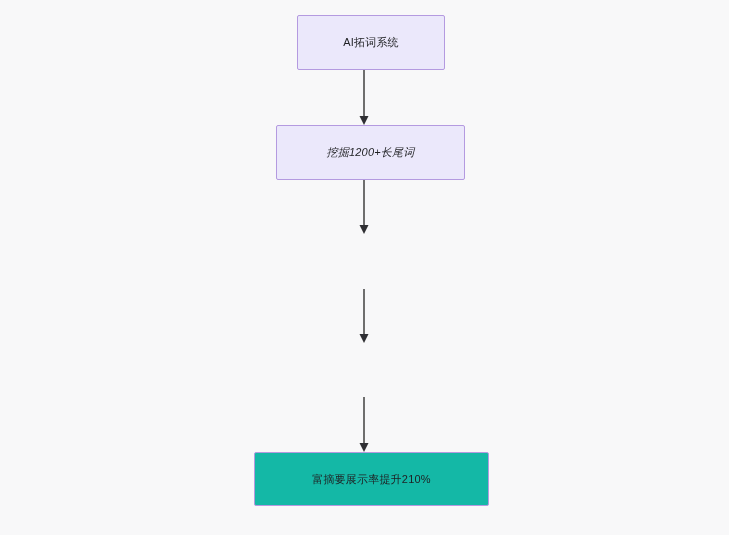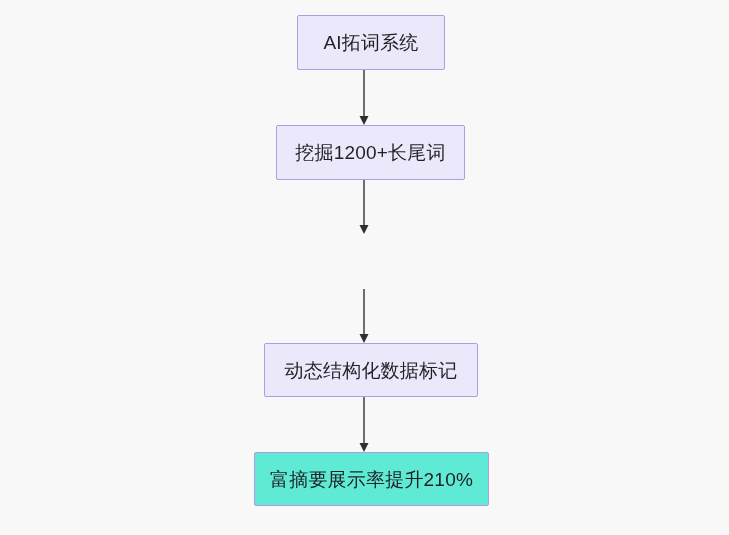--- a/index.html
+++ b/index.html
@@ -21,21 +21,21 @@
   .node {
     position: absolute;
     box-sizing: border-box;
     background: #ebe8fb;
     border: 1.4px solid #b49ae0;
     border-radius: 2px;
     display: flex;
     align-items: center;
     justify-content: center;
     color: #1f2023;
-    font-size: 19px;
+    font-size: 11px;
     line-height: 1;
     letter-spacing: 0.2px;
     white-space: nowrap;
     text-align: center;
   }
   .node-label {
     display: block;
     padding: 0 4px;
   }
   .connector {
@@ -49,30 +49,27 @@
 </style>
 </head>
 <body>
 
 <div id="flowchart">
 
   <div class="node" id="node-n1" style="left: 297px; top: 15px; width: 148px; height: 55px; background: rgb(235, 232, 251); border-color: rgb(180, 154, 224); color: rgb(31, 32, 35);">
     <span class="node-label">AI拓词系统</span>
   </div>
 
-  <div class="node" id="node-n2" style="left: 276px; top: 125px; width: 189px; height: 55px; background: rgb(235, 232, 251); border-color: rgb(180, 154, 224); color: rgb(31, 32, 35);">
+  <div class="node" id="node-n2" style="left: 276px; top: 125px; width: 189px; height: 55px; background: rgb(235, 232, 251); border-color: rgb(180, 154, 224); color: rgb(31, 32, 35); font-style: italic;">
     <span class="node-label">挖掘1200+长尾词</span>
   </div>
 
 
-  <div class="node" id="node-n4" style="left: 264px; top: 343px; width: 214px; height: 54px; background: rgb(235, 232, 251); border-color: rgb(180, 154, 224); color: rgb(31, 32, 35);">
-    <span class="node-label">动态结构化数据标记</span>
-  </div>
 
-  <div class="node" id="node-n5" style="left: 254px; top: 452px; width: 235px; height: 54px; background: #5eead4; border-color: rgb(180, 154, 224); color: rgb(31, 32, 35);">
+  <div class="node" id="node-n5" style="left: 254px; top: 452px; width: 235px; height: 54px; background: #14b8a6; border-color: rgb(180, 154, 224); color: rgb(31, 32, 35);">
     <span class="node-label">富摘要展示率提升210%</span>
   </div>
 
   <div class="connector" id="edge-e1" style="left: 357px; top: 70px; height: 55px;">
     <svg width="14" height="55" viewBox="0 0 14 55">
         <line x1="7" y1="0" x2="7" y2="47" stroke="#6e6e6e" stroke-width="2"></line>
         <path d="M 2.5 46 L 11.5 46 L 7 55 Z" fill="#2f2f33"></path>
       </svg>
   </div>
   <div class="connector" id="edge-e2" style="left: 357px; top: 180px; height: 54px;">

